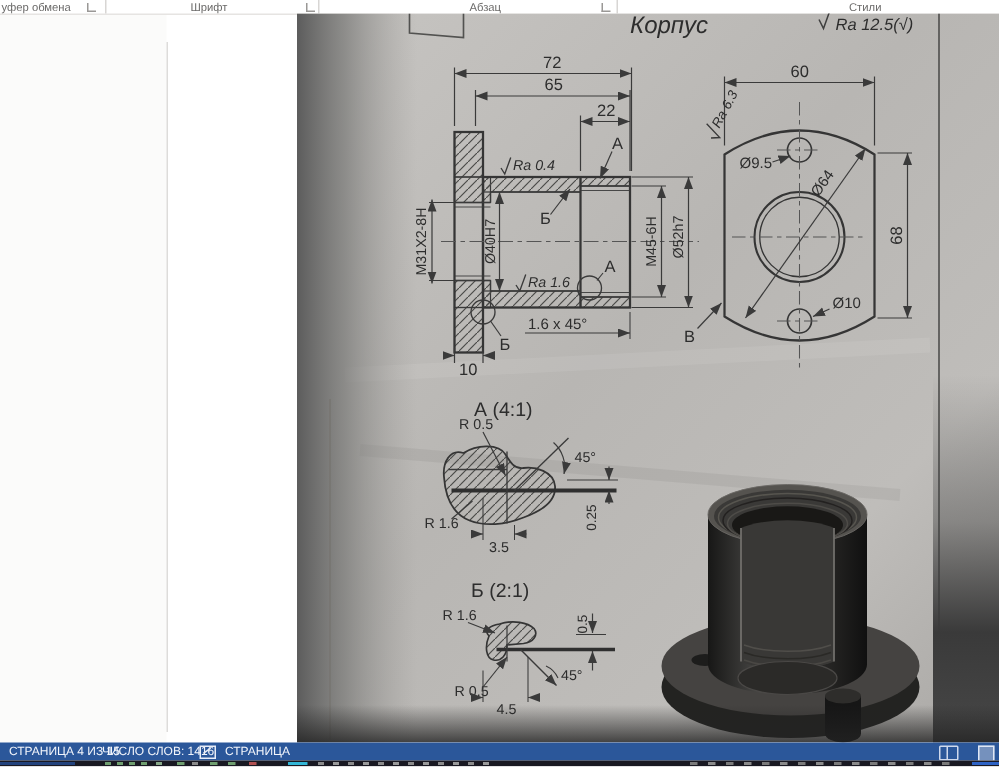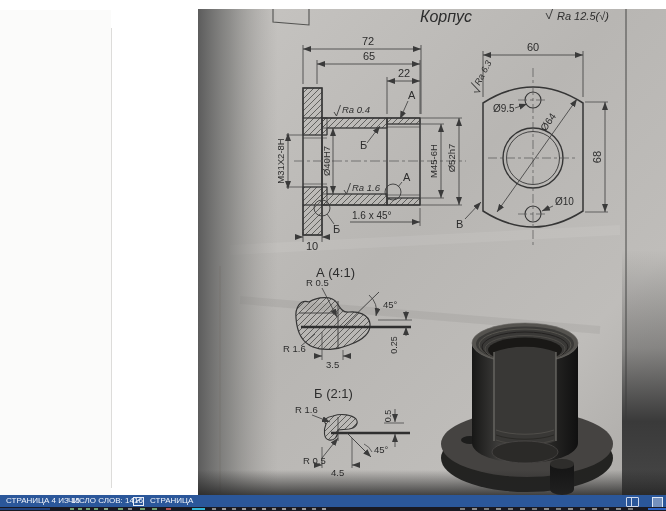--- a/index.html
+++ b/index.html
@@ -28,20 +28,32 @@
   .icon-print{position:absolute;left:652px;top:2px;width:9px;height:9px;background:rgba(255,255,255,.35);border:1px solid #dfe7f5;}
   
   .bstrip{position:absolute;left:0;top:507px;width:666px;height:4px;background:#191922;}
   .bstrip .blk{position:absolute;top:1px;height:2px;}
 </style>
 </head>
 <body>
 
 <div id="screen">
 
+  <div class="ribbon">
+    <span class="rlabel" style="left:1px">уфер обмена</span>
+    <span class="launcher" style="left:58px"></span>
+    <span class="rsep" style="left:70px"></span>
+    <span class="rlabel" style="left:127px">Шрифт</span>
+    <span class="launcher" style="left:204px"></span>
+    <span class="rsep" style="left:212px"></span>
+    <span class="rlabel" style="left:313px">Абзац</span>
+    <span class="launcher" style="left:401px"></span>
+    <span class="rsep" style="left:411px"></span>
+    <span class="rlabel" style="left:566px">Стили</span>
+  </div>
 
   <div class="app-left"></div>
   <div class="page-left"></div>
   <div class="vdivider"></div>
 
   <div class="photo">
   <svg width="468" height="486" viewBox="198 9 468 486">
     <defs>
       <pattern id="hatch" patternUnits="userSpaceOnUse" width="6" height="6">
         <path d="M0,6 L6,0" stroke="#4a4a48" stroke-width="0.8"></path>

